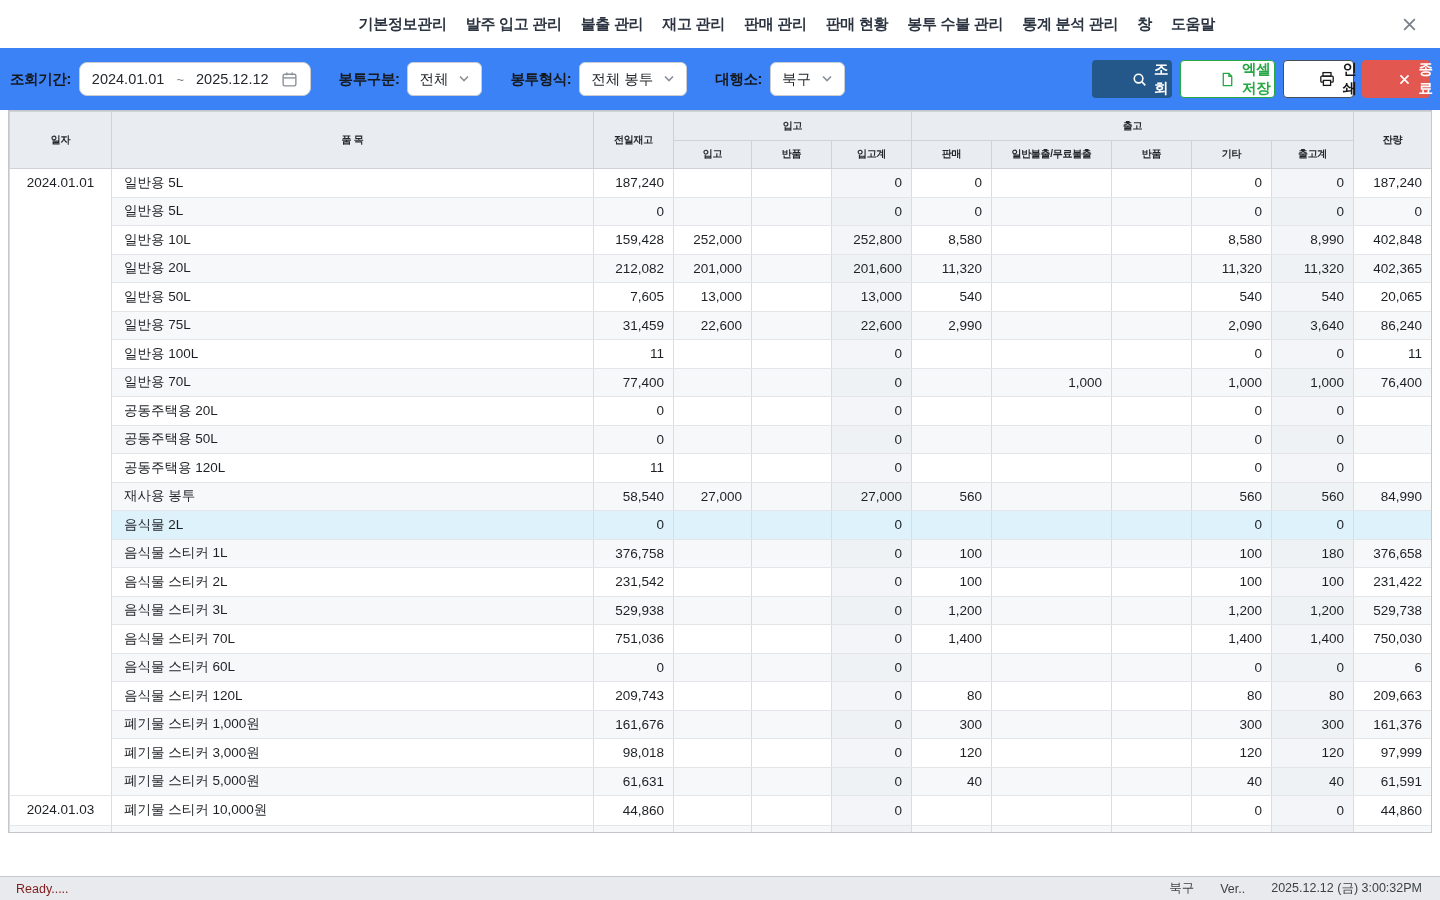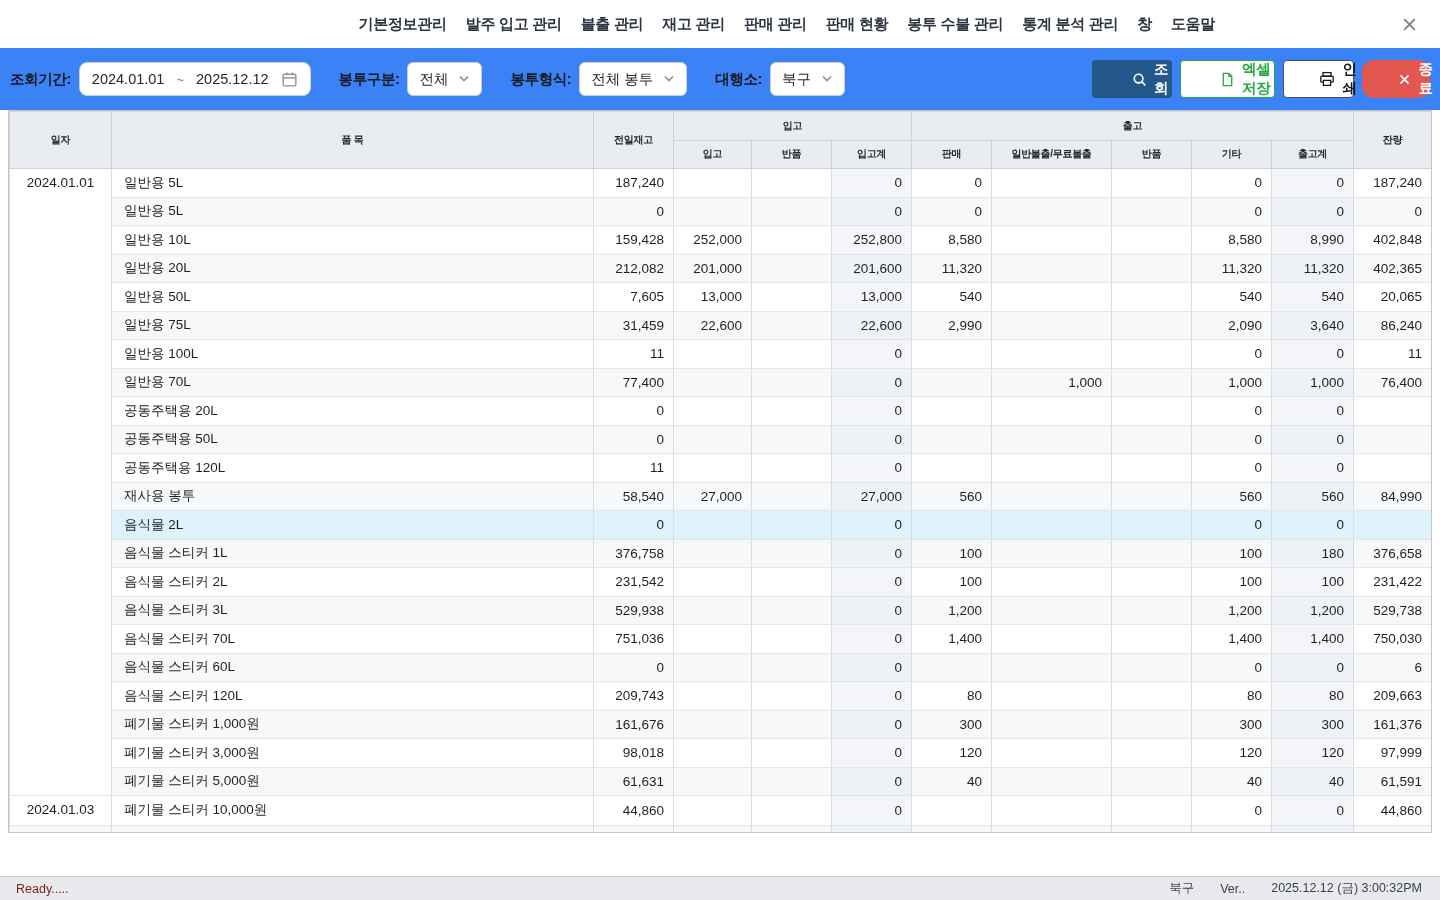--- a/index.html
+++ b/index.html
@@ -27,21 +27,21 @@
   .date-val { font-size:14.5px; color:#24282d; font-weight:500; }
   .tilde { font-size:13px; color:#777d84; }
   .selectbox { margin-left:8px; height:34px; display:flex; align-items:center; gap:10px; border:1px solid #c9cdd2; border-radius:6px; padding:0 11px; background:#fff; cursor:pointer; }
   .select-val { font-size:14.5px; color:#24282d; font-weight:500; white-space:nowrap; }
   .gap-lg { margin-left:28px; }
   .actions { margin-left:auto; display:flex; gap:8px; }
   .btn { height:38px; display:flex; align-items:center; justify-content:center; gap:7px; border-radius:4px; font-size:14.5px; font-weight:600; cursor:pointer; border:1px solid transparent; letter-spacing:-0.3px;padding-left:39px; }
   .btn-search { width:80px; background:#24588a; color:#fff; }
   .btn-excel  { width:95px; background:#fff; color:#28a745; border-color:#28a745; }
   .btn-print  { width:71px; background:#fff; color:#16181b; border-color:#494f57; }
-  .btn-exit   { width:68px; background:#e25750; color:#fff;border-radius:12px; }
+  .btn-exit   { width:68px; background:#e25750; color:#fff; }
 
   
   .table-wrap { margin:0 8px; height:723px; flex:0 0 723px; overflow:hidden; border:1px solid #c3c7cb; background:#fff; }
   table { border-collapse:collapse; table-layout:fixed; width:1422px; }
   th { background:#e9ecf0; border:1px solid #cfd3d7; font-size:10px; font-weight:700; color:#24282d; height:28.5px; text-align:center; letter-spacing:-0.3px; }
   td { border-left:1px solid #dadde0; border-right:1px solid #dadde0; border-bottom:1px solid #e3e5e8; height:28.5px; font-size:13.5px; color:#1d2024; background:#fff; white-space:nowrap; overflow:hidden; }
   td.num { text-align:right; padding-right:9px; }
   td.left { text-align:left; padding-left:12px; }
   td.c-date { text-align:center; vertical-align:top; line-height:28.5px; color:#1d2024; }
   tr.stripe td { background:#f7f8f9; }

